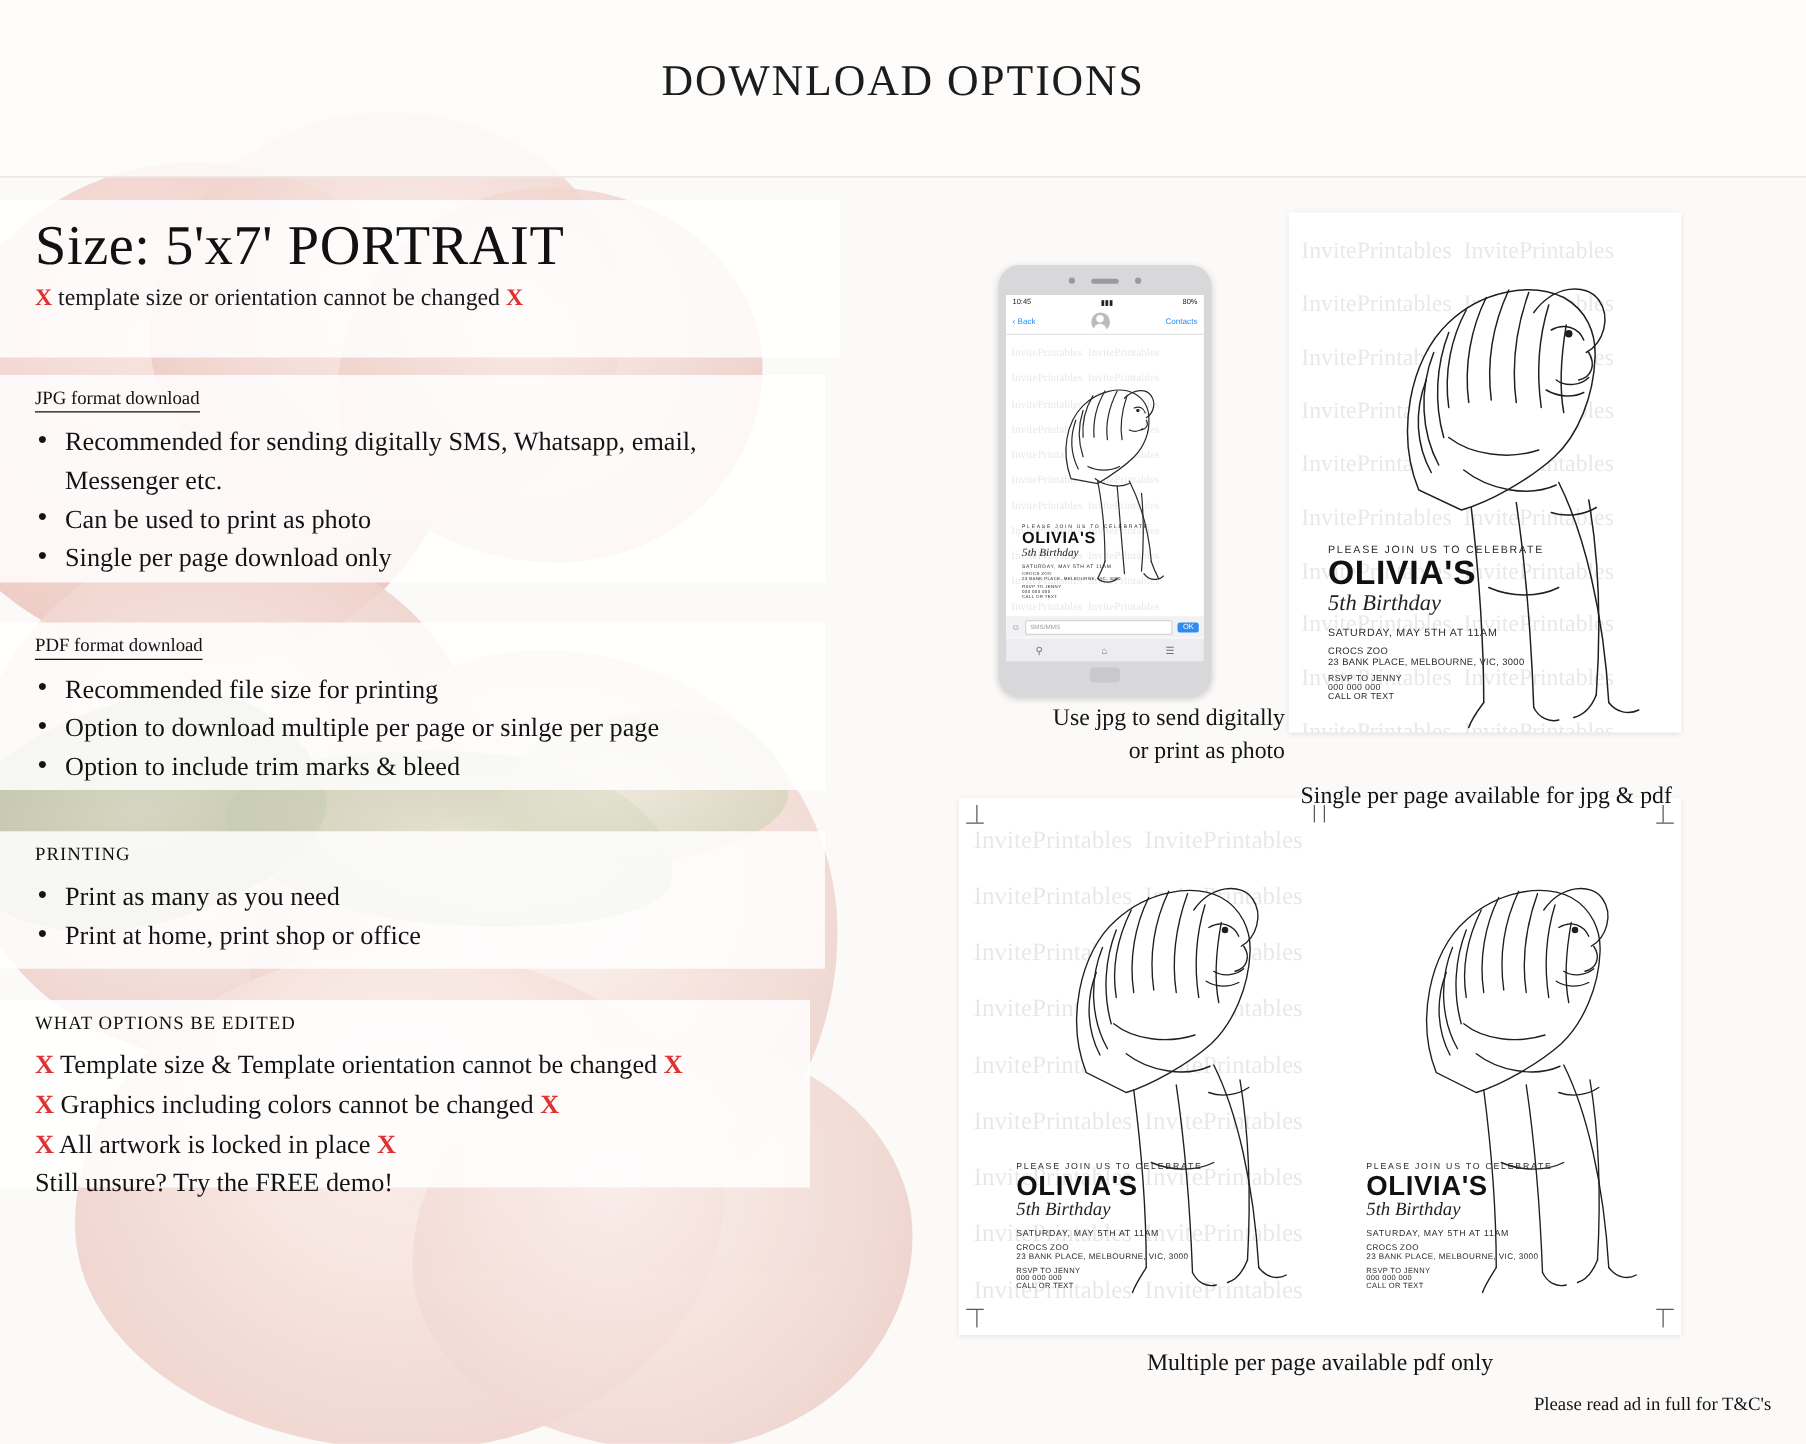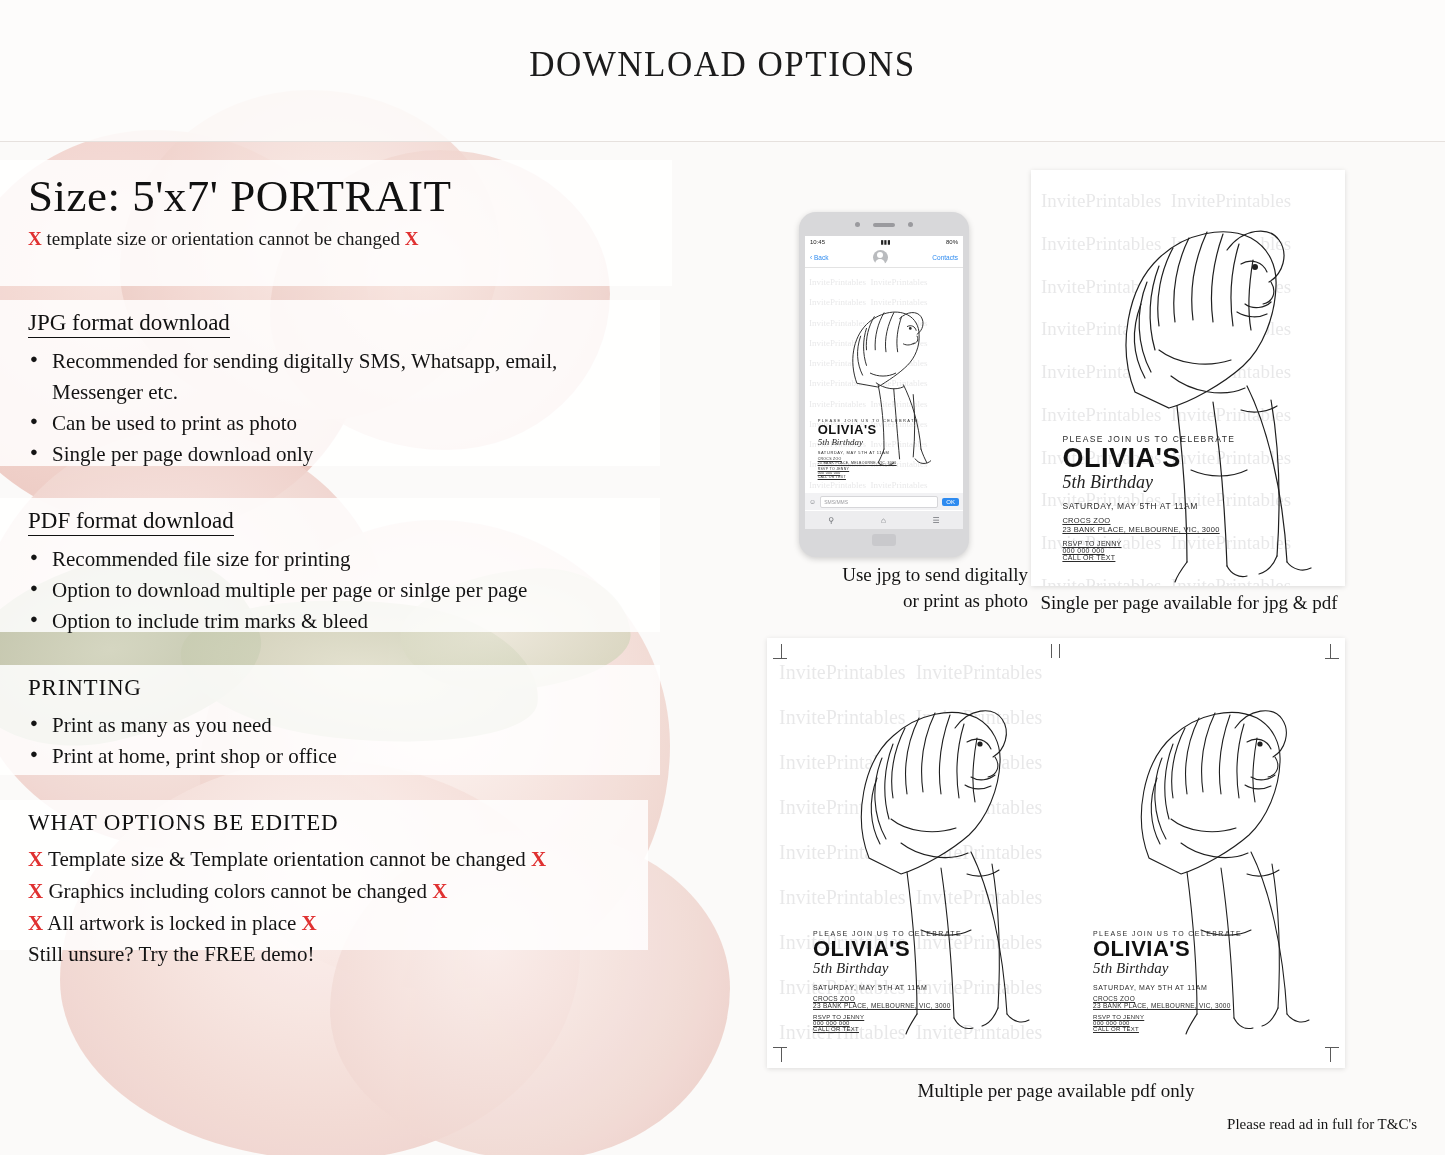--- a/index.html
+++ b/index.html
@@ -84,21 +84,21 @@
     letter-spacing: 0.5px;
   }
   .size-sub {
     font-size: 19px;
     color: #1a1a1a;
     margin-top: 6px;
   }
   .xmark { color: #e03131; font-weight: bold; }
 
   .panel-heading {
-    font-size: 23px;
+    font-size: 15px;
     color: #111;
     display: inline-block;
     border-bottom: 1.5px solid #111;
     padding-bottom: 1px;
     margin-bottom: 6px;
   }
   .panel-heading.plain {
     border-bottom: none;
     letter-spacing: 0.8px;
   }
@@ -329,21 +329,20 @@
   }
   .it-when {
     font-family: "Liberation Sans", sans-serif;
     color: #2b2b2b;
     letter-spacing: 0.6px;
   }
   .it-small {
     font-family: "Liberation Sans", sans-serif;
     color: #2b2b2b;
     letter-spacing: 0.3px;
-    text-decoration: underline;
   }
 
   
   .card-single {
     position: absolute;
     left: 1031px;
     top: 170px;
     width: 314px;
     height: 416px;
     box-shadow: 0 1px 5px rgba(0,0,0,0.13);
@@ -574,21 +573,21 @@
     <div class="it-bday" style="font-size:18px;">5th Birthday</div>
     <div class="it-when" style="font-size:8.5px;margin-top:8px;">SATURDAY, MAY 5TH AT 11AM</div>
     <div class="it-small" style="font-size:7.5px;margin-top:5px;">CROCS ZOO</div>
     <div class="it-small" style="font-size:7.5px;">23 BANK PLACE, MELBOURNE, VIC, 3000</div>
     <div class="it-small" style="font-size:7px;margin-top:6px;">RSVP TO JENNY</div>
     <div class="it-small" style="font-size:7px;">000 000 000</div>
     <div class="it-small" style="font-size:7px;">CALL OR TEXT</div>
   </div>
 </div>
 
-<div class="caption" style="left:1016px;top:590px;width:346px;text-align:center;">Single per page available for jpg &amp; pdf</div>
+<div class="caption" style="left:1016px;top:624px;width:346px;text-align:center;">Single per page available for jpg &amp; pdf</div>
 
 <div class="sheet">
 
   <div class="trim" style="left:14px;top:6px;width:1px;height:14px;"></div>
   <div class="trim" style="left:6px;top:20px;width:14px;height:1px;"></div>
   <div class="trim" style="left:284px;top:6px;width:1px;height:14px;"></div>
   <div class="trim" style="left:292px;top:6px;width:1px;height:14px;"></div>
   <div class="trim" style="left:563px;top:6px;width:1px;height:14px;"></div>
   <div class="trim" style="left:558px;top:20px;width:14px;height:1px;"></div>
   <div class="trim" style="left:14px;top:410px;width:1px;height:14px;"></div>

